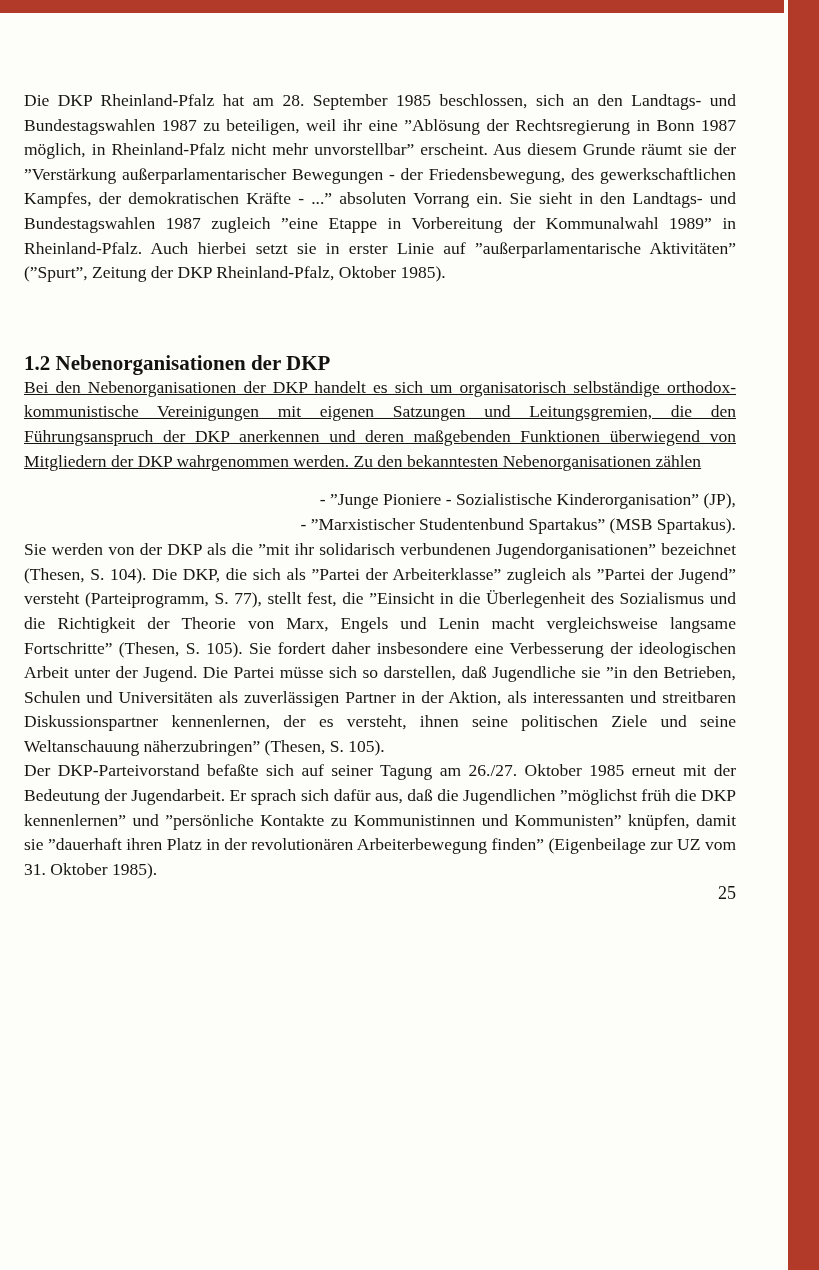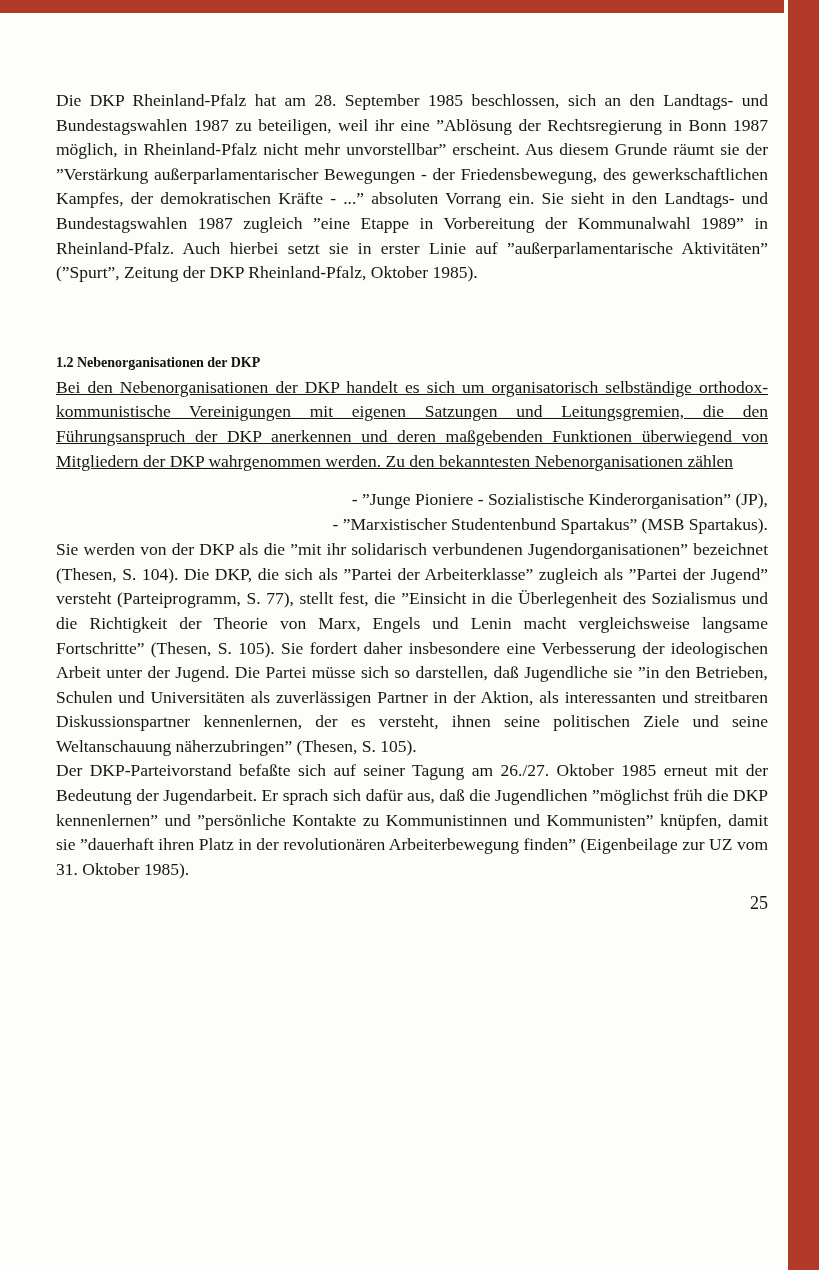--- a/index.html
+++ b/index.html
@@ -24,52 +24,51 @@
   }
   .right-stripe {
     position: absolute;
     top: 0;
     right: 0;
     width: 31px;
     height: 1270px;
   }
   .content {
     position: absolute;
-    left: 56px;
+    left: 24px;
     top: 88px;
     width: 712px;
     color: #171512;
     font-size: 17.5px;
     line-height: 24.6px;
     text-align: justify;
   }
   .content p {
     margin: 0;
   }
   .para-intro { margin-top: 0; }
   .section-heading {
     margin: 66px 0 0 0;
-    font-size: 14px;
+    font-size: 21px;
     font-weight: bold;
     text-align: left;
     line-height: 24px;
     color: #141210;
   }
   .para-neben { margin-top: 15px; text-decoration: underline; }
   .org-list {
     margin-top: 14px;
   }
   .org-list p {
     text-align: right;
     line-height: 25px;
   }
   .para-jugend { margin-top: 14px; }
   .para-vorstand { margin-top: 13px; }
   .page-number {
-    margin-top: 10px;
     text-align: right;
     font-size: 18px;
     color: #171512;
   }
 </style>
 </head>
 <body>
 
 <div class="page" style="background: rgb(253, 253, 250);">
 

